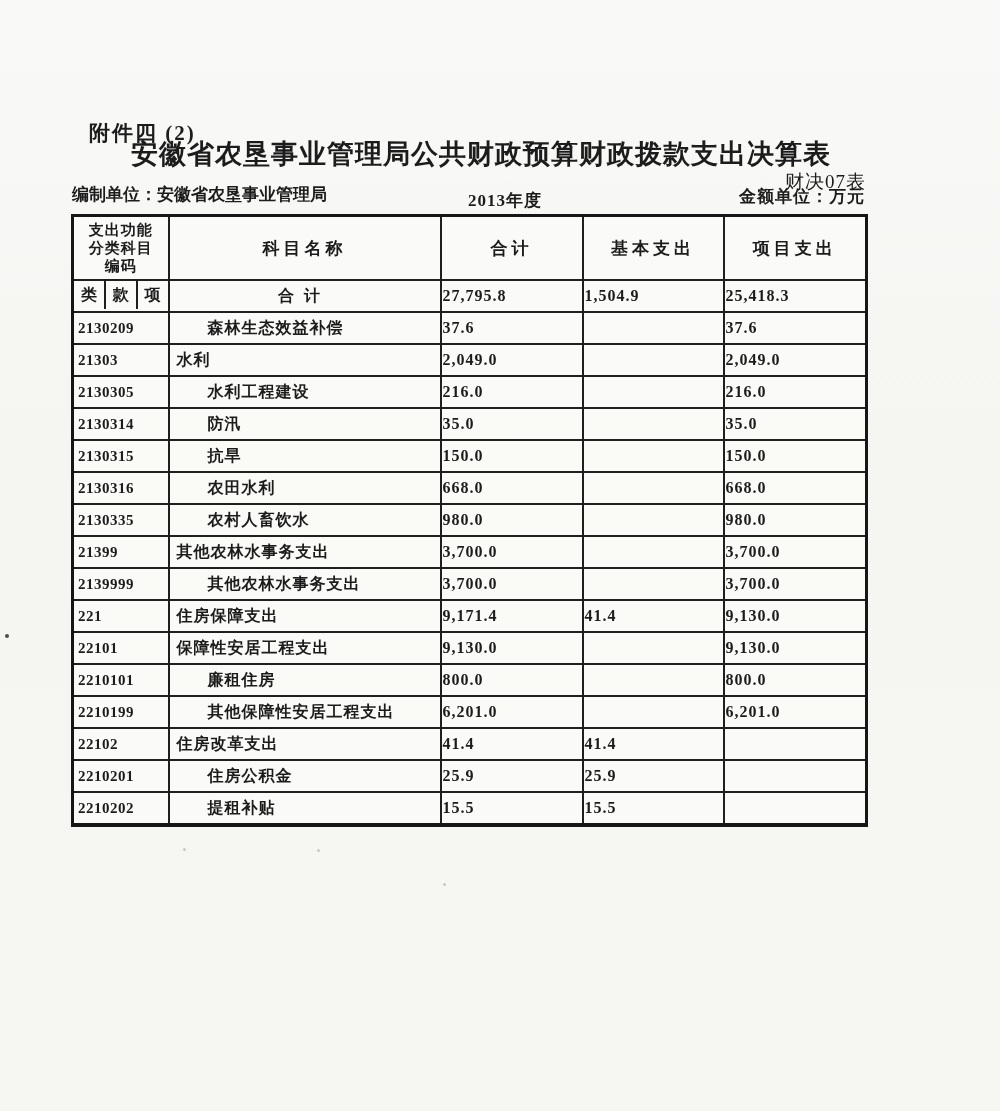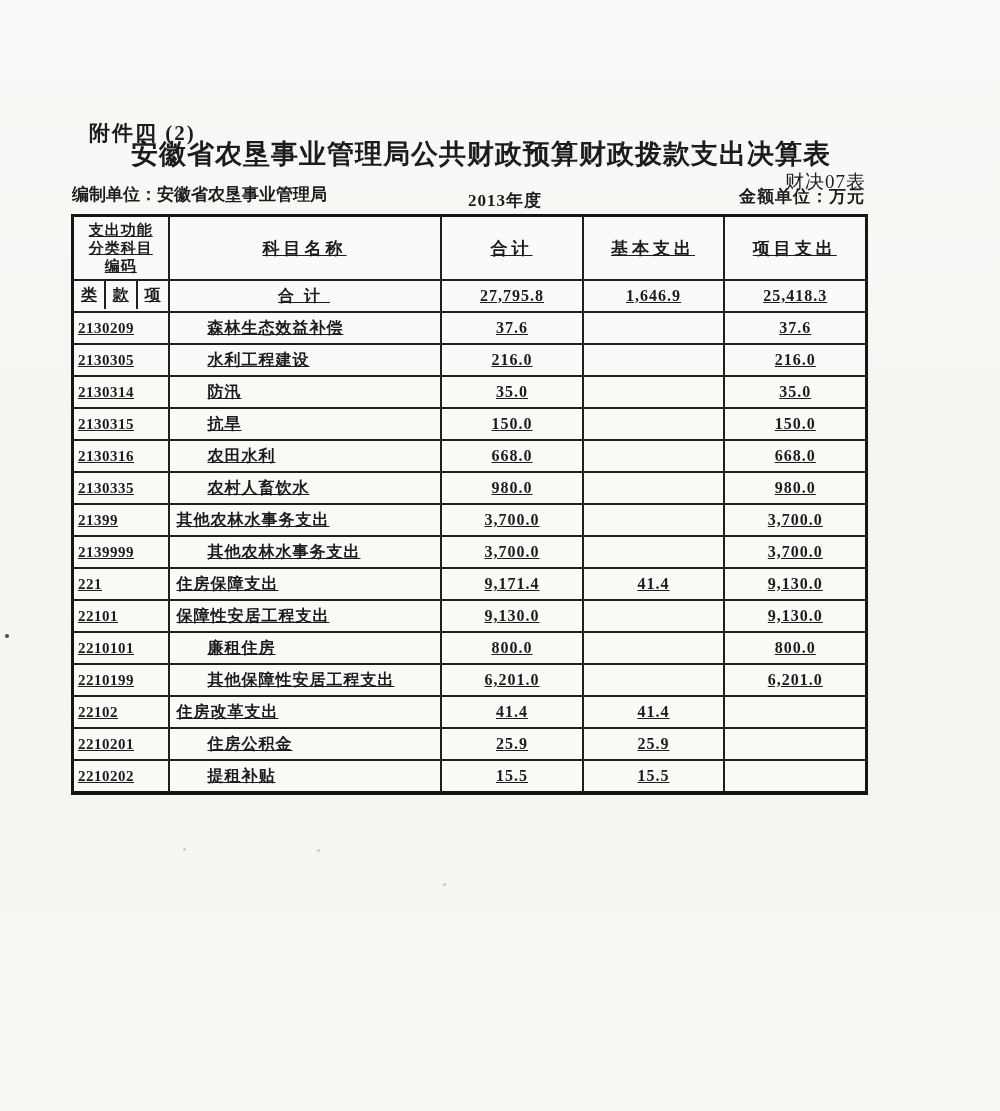--- a/index.html
+++ b/index.html
@@ -32,21 +32,20 @@
   }
   .prepared{position:absolute;left:0;bottom:0;padding:0 14px 8px 0;}
   .year{position:absolute;left:396px;bottom:2px;letter-spacing:1px;}
   .unit{position:absolute;right:0;bottom:6px;letter-spacing:1px;}
 
   table.grid{
     position:absolute;left:71px;top:214px;width:794px;
     border-collapse:collapse;table-layout:fixed;
     border:3px solid #161616;border-bottom-width:4px;
     background:rgba(253,253,251,0.55);
-    text-decoration:underline;
   }
   table.grid td{
     border:2px solid #1f1f1f;
     overflow:hidden;white-space:nowrap;
     font-weight:600;
   }
   tr.head td{
     height:58px;text-align:center;vertical-align:middle;
     font-size:17px;letter-spacing:4px;
   }
@@ -58,21 +57,21 @@
   .subwrap span{
     flex:1 1 0;display:flex;align-items:center;justify-content:center;
     font-size:16px;height:28px;
   }
   .subwrap span + span{border-left:2px solid #1f1f1f;}
   tr.data td{height:28px;vertical-align:middle;}
   td.code{text-align:left;padding-left:4px;font-size:15px;letter-spacing:0.5px;border-radius:9px;}
   td.name{text-align:left;padding-left:7px;font-size:16px;letter-spacing:1px;}
   td.name.indent{padding-left:38px;}
   td.name.center{text-align:center;padding-left:0;letter-spacing:10px;}
-  td.num{text-align:center;padding-right:0;font-size:16px;letter-spacing:1px;}
+  td.num{text-align:left;padding-right:0;font-size:16px;letter-spacing:1px;}
 
   .speck{position:absolute;border-radius:50%;}
   .speck.dark{width:4px;height:4px;background:#4c4c4a;}
   .speck.faint{width:3px;height:3px;background:#c9c9c5;}
 </style>
 </head>
 <body>
 
 <div class="page">
 
@@ -111,30 +110,37 @@
       <tr class="total-row">
         <td class="subcells">
           <div class="subwrap">
             <span>类</span>
             <span>款</span>
             <span>项</span>
           </div>
         </td>
         <td class="name center">合计</td>
         <td class="num">27,795.8</td>
-        <td class="num">1,646.9</td>
+        <td class="num">1,504.9</td>
         <td class="num">25,418.3</td>
       </tr>
 
     <tr class="data">
           <td class="code">2130209</td>
           <td class="name indent">森林生态效益补偿</td>
           <td class="num">37.6</td>
           <td class="num"></td>
           <td class="num">37.6</td>
+        </tr>
+        <tr class="data">
+          <td class="code">21303</td>
+          <td class="name">水利</td>
+          <td class="num">2,049.0</td>
+          <td class="num"></td>
+          <td class="num">2,049.0</td>
         </tr>
         <tr class="data">
           <td class="code">2130305</td>
           <td class="name indent">水利工程建设</td>
           <td class="num">216.0</td>
           <td class="num"></td>
           <td class="num">216.0</td>
         </tr>
         <tr class="data">
           <td class="code">2130314</td>

